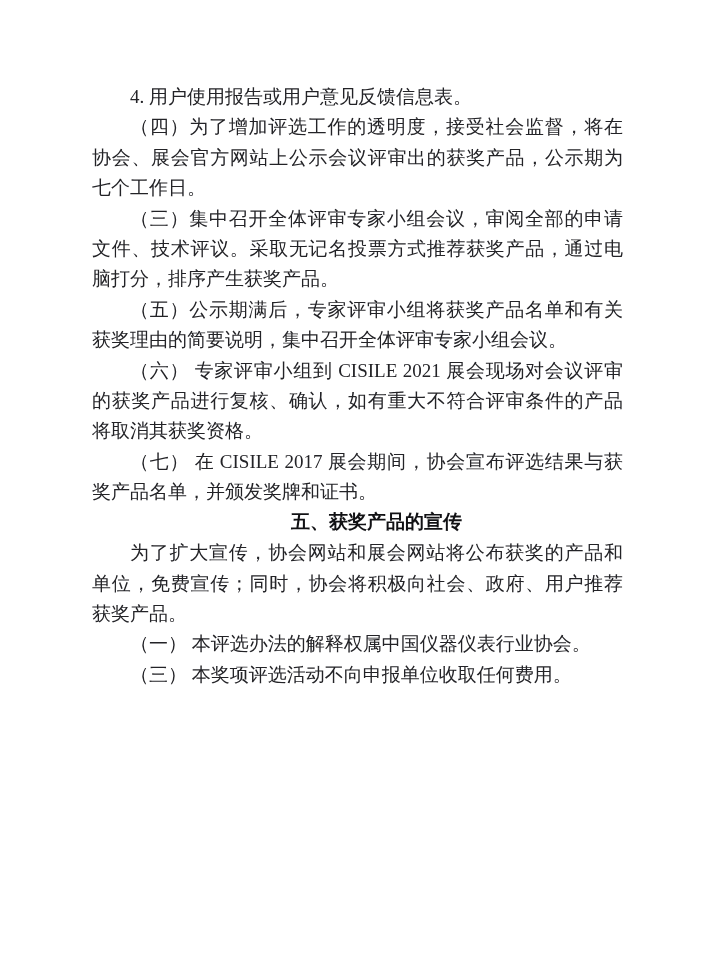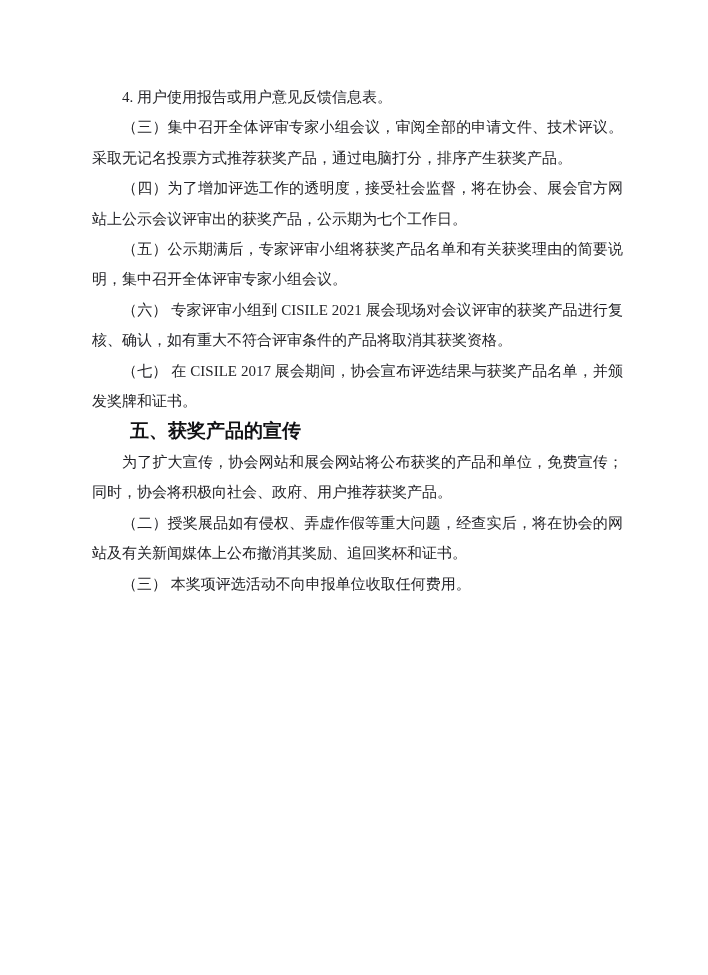--- a/index.html
+++ b/index.html
@@ -18,48 +18,48 @@
   .content {
     position: absolute;
     left: 92px;
     top: 82px;
     width: 531px;
     color: #232327;
   }
   p.body-para {
     margin: 0;
     font-family: "Liberation Serif", "DejaVu Serif", serif;
-    font-size: 15px;
+    font-size: 19px;
     line-height: 30.4px;
     text-align: justify;
     text-indent: 2em;
     letter-spacing: 0px;
     word-break: break-all;
   }
   p.heading-para {
     margin: 0;
-    font-family: Liberation Serif, serif;
+    font-family: Liberation Mono, monospace;
     font-weight: bold;
     font-size: 19px;
     line-height: 30.4px;
-    text-align: left;
+    text-align: center;
     text-indent: 2em;
     color: #111114;
     word-break: break-all;
   }
 </style>
 </head>
 <body>
 
 <div class="page">
   <div class="content" id="doc-content">
       <p class="body-para">4. 用户使用报告或用户意见反馈信息表。</p>
+      <p class="body-para">（四）为了增加评选工作的透明度，接受社会监督，将在协会、展会官方网站上公示会议评审出的获奖产品，公示期为七个工作日。</p>
       <p class="body-para">（三）集中召开全体评审专家小组会议，审阅全部的申请文件、技术评议。采取无记名投票方式推荐获奖产品，通过电脑打分，排序产生获奖产品。</p>
-      <p class="body-para">（四）为了增加评选工作的透明度，接受社会监督，将在协会、展会官方网站上公示会议评审出的获奖产品，公示期为七个工作日。</p>
       <p class="body-para">（五）公示期满后，专家评审小组将获奖产品名单和有关获奖理由的简要说明，集中召开全体评审专家小组会议。</p>
       <p class="body-para">（六） 专家评审小组到 CISILE 2021 展会现场对会议评审的获奖产品进行复核、确认，如有重大不符合评审条件的产品将取消其获奖资格。</p>
       <p class="body-para">（七） 在 CISILE 2017 展会期间，协会宣布评选结果与获奖产品名单，并颁发奖牌和证书。</p>
       <p class="heading-para">五、获奖产品的宣传</p>
       <p class="body-para">为了扩大宣传，协会网站和展会网站将公布获奖的产品和单位，免费宣传；同时，协会将积极向社会、政府、用户推荐获奖产品。</p>
-      <p class="body-para">（二）授奖展品如有侵权、弄虚作假等重大问题，经查实后，将在协会的网站及有关新闻媒体上公布撤消其奖励、追回奖杯和证书。</p>
+      <p class="body-para">（一） 本评选办法的解释权属中国仪器仪表行业协会。</p>
       <p class="body-para">（三） 本奖项评选活动不向申报单位收取任何费用。</p>
     </div>
 </div>
 
 </body></html>

